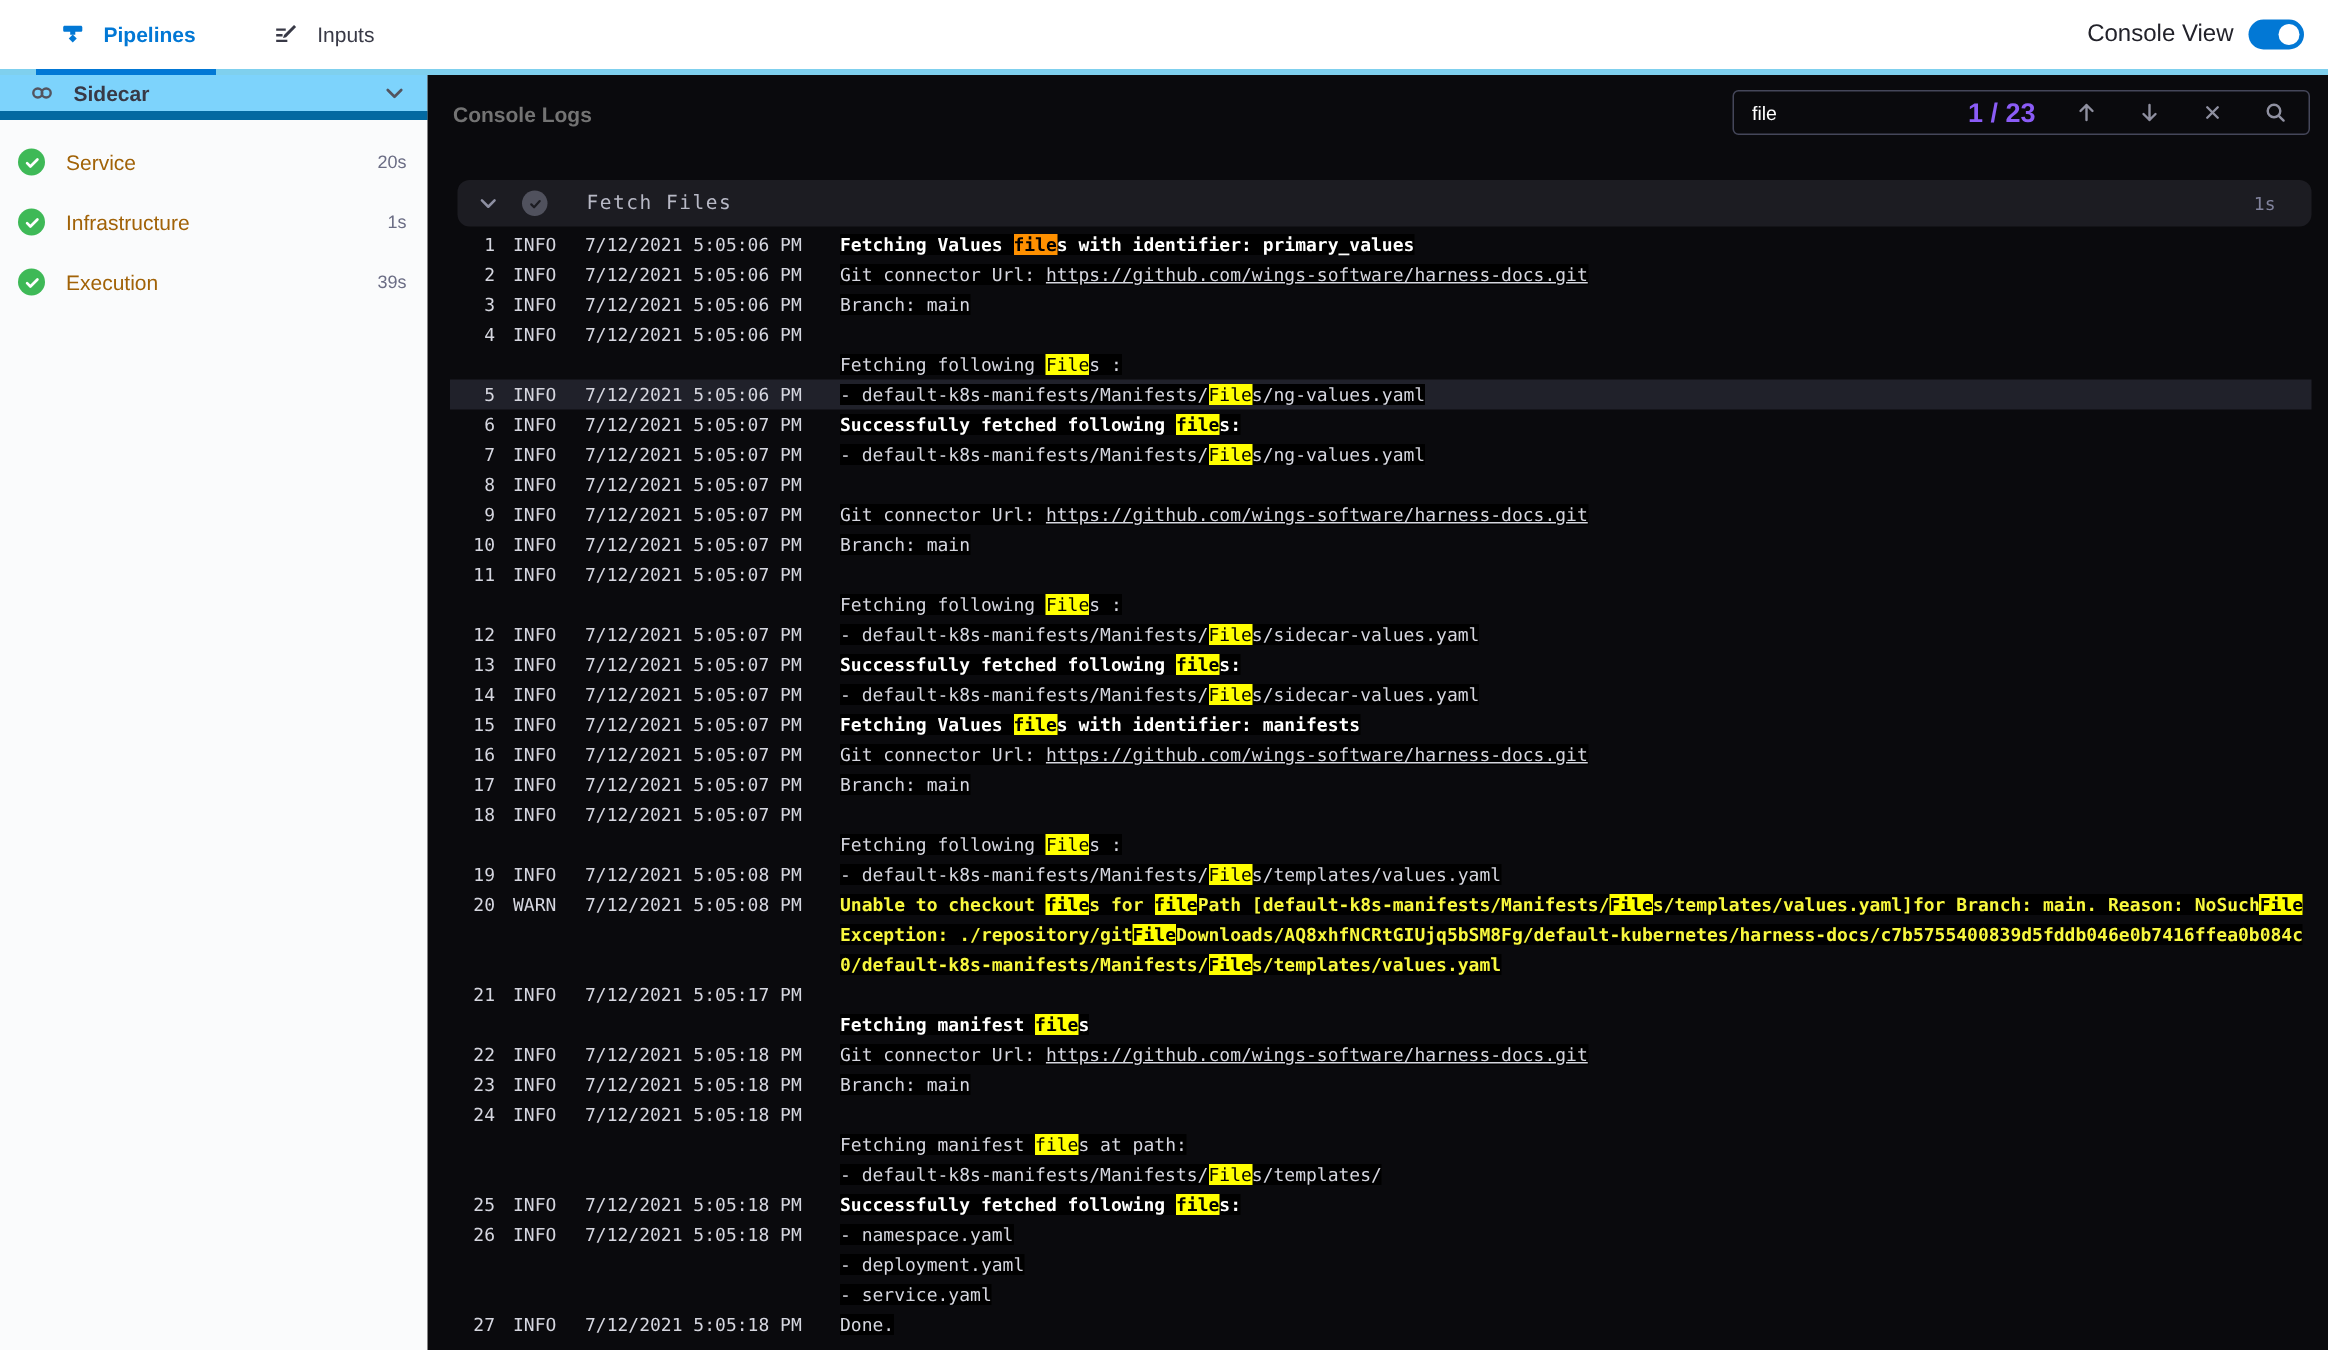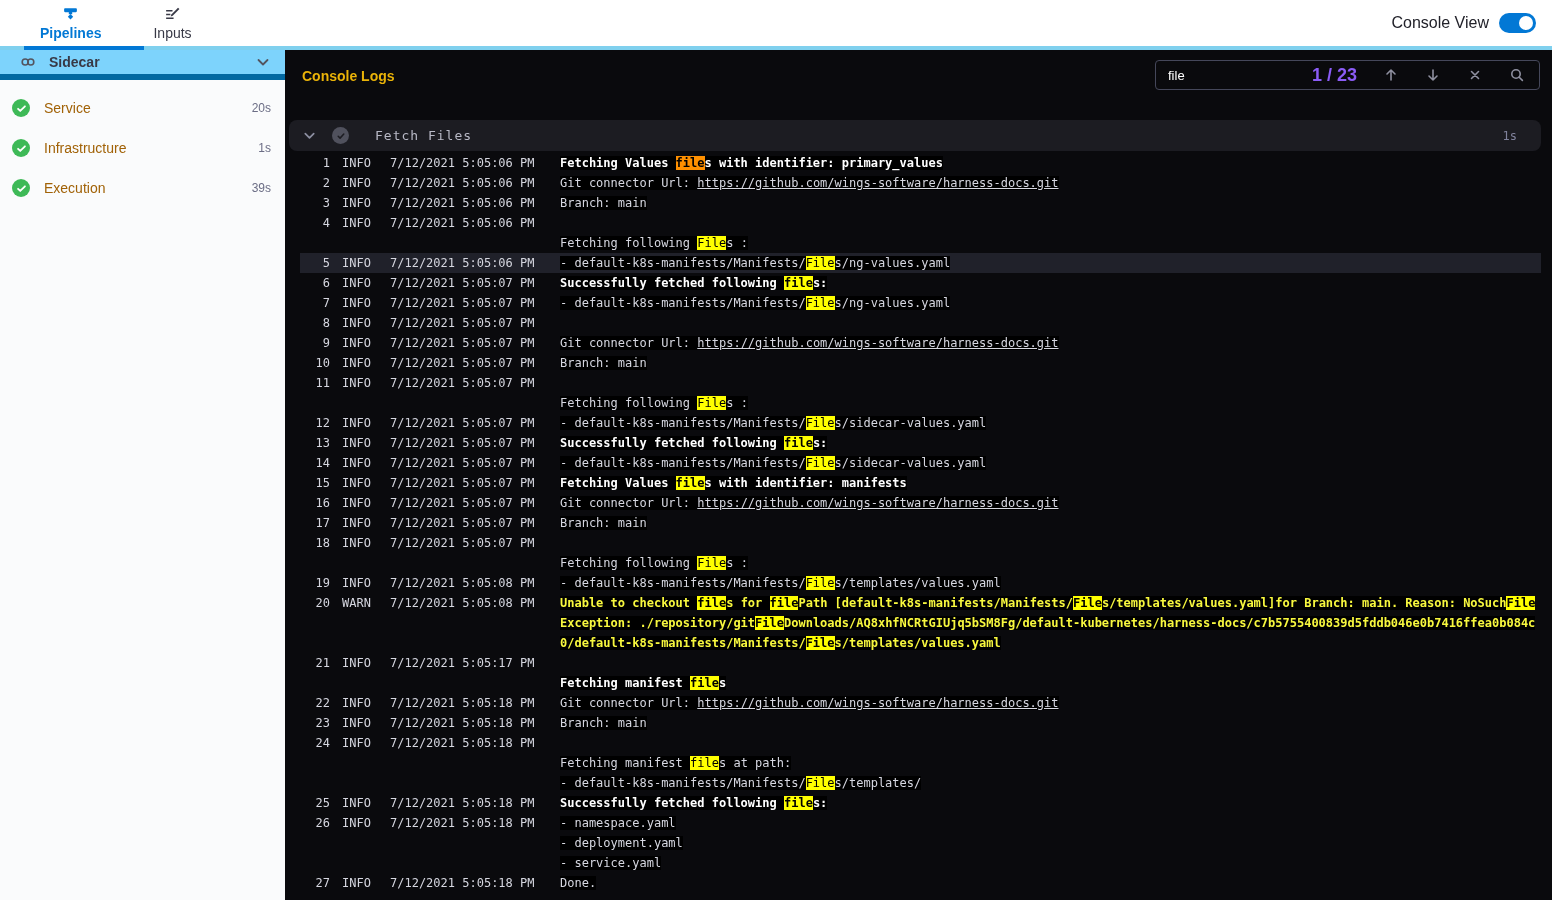--- a/index.html
+++ b/index.html
@@ -1,21 +1,21 @@
 <!DOCTYPE html>
 <html><head>
 <meta charset="utf-8">
 <style>
   * { margin:0; padding:0; box-sizing:border-box; }
   html,body { width:1552px; height:900px; overflow:hidden; background:#fff; }
   #app { position:relative; width:1552px; height:900px; font-family:"Liberation Sans",sans-serif; }
 
   
   .topbar { position:absolute; top:0; left:0; right:0; height:46px; background:#fff; display:flex; align-items:center; padding-left:40px; }
-  .tab { display:flex; align-items:center; gap:2px; font-size:14px; color:#383946; cursor:pointer;flex-direction:column; }
+  .tab { display:flex; align-items:center; gap:12px; font-size:14px; color:#383946; cursor:pointer; }
   .tab.active { color:#0278d5; font-weight:700; }
   .tab .ticon { width:17px; height:17px; display:inline-flex; }
   .tab + .tab { margin-left:52px; }
   .topbar .spacer { flex:1; }
   .cv-label { font-size:16px; color:#22222a; }
   .toggle { width:37px; height:20px; border-radius:10px; background:#0278d5; position:relative; margin-left:10px; margin-right:16px; cursor:pointer; }
   .toggle .knob { position:absolute; top:3px; right:3px; width:14px; height:14px; border-radius:50%; background:#fff; }
   .accentbar { position:absolute; top:46px; left:0; right:0; height:4px; background:#7fd0ee; }
   .accentbar .active-underline { position:absolute; left:24px; top:0; width:120px; height:4px; background:#0278d5; }
 
@@ -32,27 +32,27 @@
   .st.ok { background:#3eb957; color:#fff; }
   .sb-label { font-size:14px; color:#a16207; margin-left:14px; }
   .sb-dur { margin-left:auto; margin-right:14px; font-size:12px; color:#6b6d85; }
   .sb-item.selected { height:36px; margin:2px 0; background:#0b5ed7; border-radius:0 18px 18px 0; padding-left:44px; }
   .sb-item.selected .st { background:#fff; color:#0b5ed7; }
   .sb-item.selected .sb-label { color:#fff; font-weight:600; }
   .sb-item.selected .sb-dur { color:#fff; margin-right:18px; }
 
   
   .console { position:absolute; top:50px; left:285px; right:0; bottom:0; background:#0a0a0d; overflow:hidden; }
-  .console-title { position:absolute; top:18px; left:17px; font-size:14px; font-weight:700; color:#eab308; }
+  .console-title { position:absolute; top:18px; left:17px; font-size:14px; font-weight:700; color:#737373; }
   .search { position:absolute; top:10px; right:12px; width:385px; height:30px; border:1px solid #45475a; border-radius:4px; display:flex; align-items:center; padding:0 14px 0 12px; }
   .search input { flex:1; min-width:0; background:transparent; border:0; outline:0; color:#fff; font-size:13px; font-family:"Liberation Sans",sans-serif; }
   .counter { color:#8b5cf6; font-size:18px; white-space:nowrap;font-weight:bold; }
   .sicon { width:16px; height:16px; margin-left:26px; color:#8f90a0; display:inline-flex; cursor:pointer; flex:none; }
 
-  .section-bar { position:absolute; top:70px; left:4px; right:11px; height:31px; background:#1c1c22; border-radius:8px; display:flex; align-items:center; cursor:pointer; }
+  .section-bar { position:absolute; top:70px; left:20px; right:11px; height:31px; background:#1c1c22; border-radius:8px; display:flex; align-items:center; cursor:pointer; }
   .section-bar .chev { width:15px; height:15px; color:#8d8fa2; margin-left:13px; display:inline-flex; }
   .fcheck { width:17px; height:17px; border-radius:50%; background:#50515d; color:#1c1c22; display:inline-flex; align-items:center; justify-content:center; margin-left:15px; flex:none; }
   .fcheck svg { width:10px; height:10px; }
   .section-title { margin-left:26px; font-family:"DejaVu Sans Mono",monospace; font-size:13px; letter-spacing:1px; color:#b8b9c6; }
   .section-dur { margin-left:auto; margin-right:24px; font-family:"DejaVu Sans Mono",monospace; font-size:12px; color:#80829c; }
 
   
   #log { position:absolute; top:103px; left:0; right:0; bottom:0; font-family:"DejaVu Sans Mono",monospace; font-size:12px; color:#d6d7e0; overflow:hidden; }
   .lrow { display:flex; line-height:20px; margin:0 11px 0 15px; }
   .lrow.hl { background:#20212a; }

